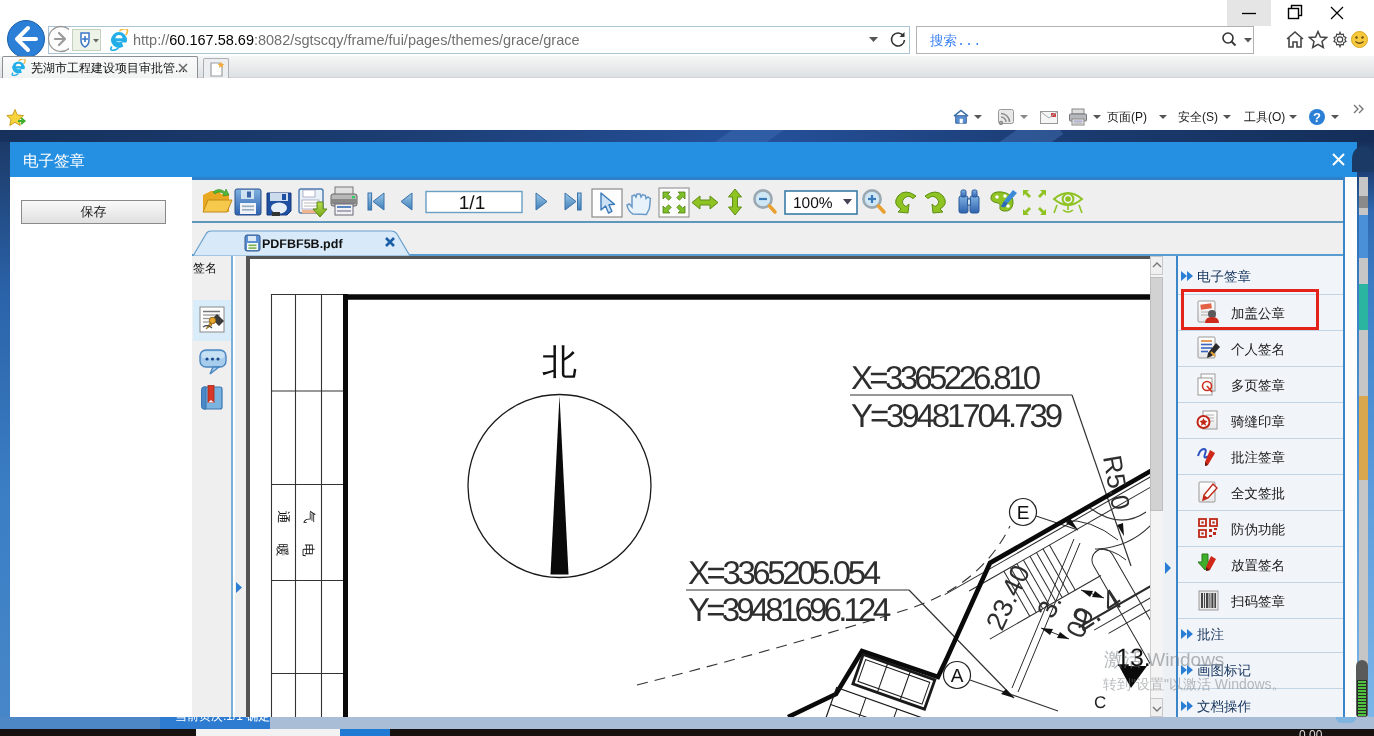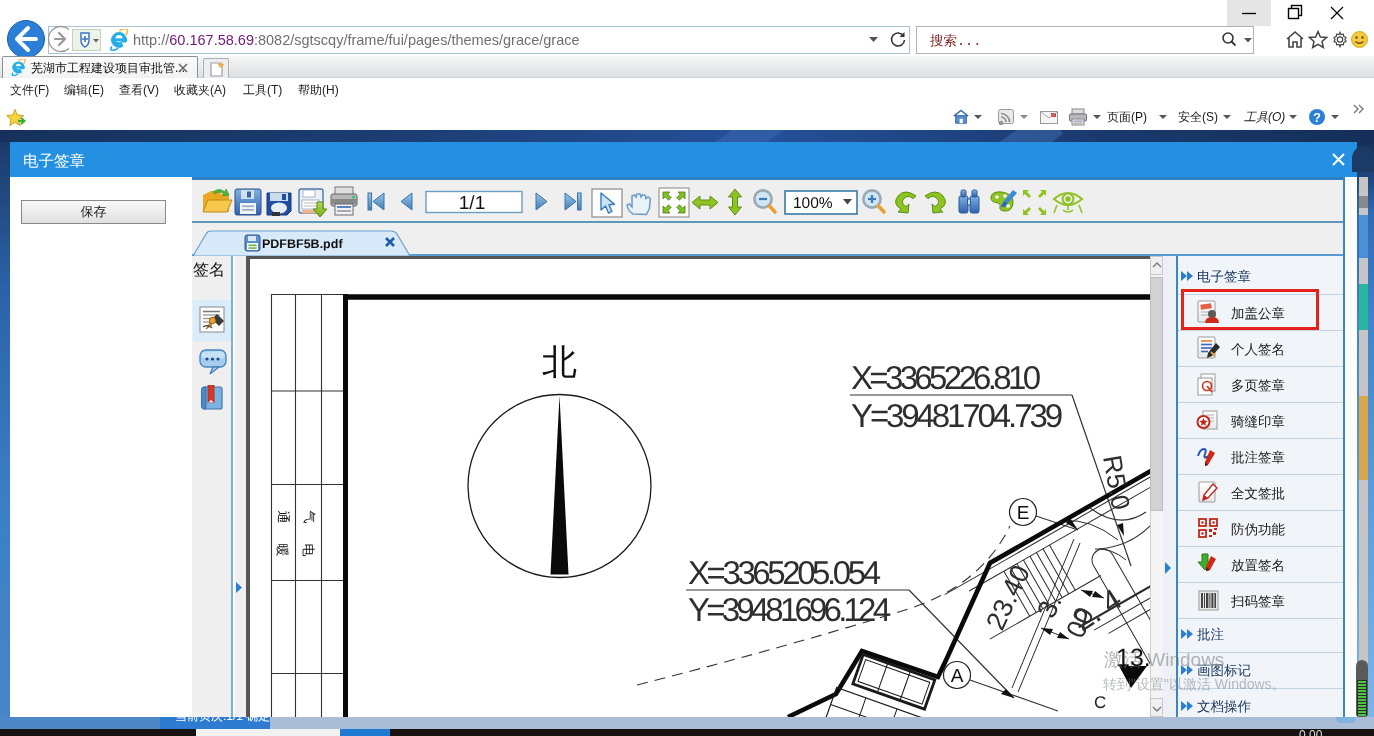--- a/index.html
+++ b/index.html
@@ -67,31 +67,31 @@
     <path d="M17,8 l3,3.5 3,-3.5 z" fill="#666"></path>
   </svg>
   <svg class="abs" style="left:108px;top:29px" width="22" height="22" viewBox="0 0 32 32">
     <circle cx="16" cy="16" r="11.5" fill="#24aee8"></circle>
     <circle cx="16" cy="14" r="5.2" fill="#fff"></circle>
     <rect x="4.5" y="13.5" width="23" height="4.5" fill="#24aee8"></rect>
     <path d="M20,19.5 h7.8 a11.5,11.5 0 0 1 -5,6.5 z" fill="#fff"></path>
     <path d="M26,9 q5,-8.5 -0.5,-9.3 q-4.5,-0.7 -9,3.6" fill="none" stroke="#f2b83a" stroke-width="2.4"></path>
     <path d="M5.5,25.5 q-3.5,5.5 1.5,5.5 q4,0 8,-3.2" fill="none" stroke="#24aee8" stroke-width="2.4"></path>
   </svg>
-  <div class="abs" style="left:133px;top:32px;font-size:14.5px;color:#707070;">http://<span style="color:#701a75;">60.167.58.69</span>:8082/sgtscqy/frame/fui/pages/themes/grace/grace</div>
+  <div class="abs" style="left:133px;top:32px;font-size:14.5px;color:#707070;">http://<span style="color:#000000;">60.167.58.69</span>:8082/sgtscqy/frame/fui/pages/themes/grace/grace</div>
   <svg class="abs" style="left:868px;top:36px" width="12" height="8">
       <path d="M1,1 l4.5,5 4.5,-5 z" fill="#555"></path>
     </svg>
   <svg class="abs" style="left:888px;top:30px" width="20" height="20" viewBox="0 0 20 20">
       <path d="M15.5,6 A6.5,6.5 0 1 0 16.5,10" fill="none" stroke="#333" stroke-width="1.6"></path>
       <path d="M16.5,2 v5 h-5 z" fill="#333"></path>
     </svg>
 
   <div class="abs" style="left:916px;top:26px;width:338px;height:28px;border:1px solid #b2b2b2;background:#fff;"></div>
-  <div class="abs" style="left:930px;top:32px;font-size:13.5px;color:#7f1d1d;font-family:Liberation Mono, monospace;">搜索...</div>
+  <div class="abs" style="left:930px;top:32px;font-size:13.5px;color:#3b82f6;font-family:Liberation Mono, monospace;">搜索...</div>
   <svg class="abs" style="left:1220px;top:31px" width="34" height="18" viewBox="0 0 34 18">
     <circle cx="8" cy="7" r="5" fill="none" stroke="#333" stroke-width="1.6"></circle>
       <line x1="11.5" y1="10.5" x2="15.5" y2="14.5" stroke="#333" stroke-width="1.8"></line>
     <path d="M24,7 l4,4.5 4,-4.5 z" fill="#555"></path>
   </svg>
 
   <svg class="abs" style="left:1285px;top:30px" width="20" height="19" viewBox="0 0 20 19">
       <path d="M2,9 L10,2 L18,9 M4,8 V17 H8 V12 H12 V17 H16 V8" fill="none" stroke="#444" stroke-width="1.6"></path>
     </svg>
   <svg class="abs" style="left:1308px;top:30px" width="20" height="19" viewBox="0 0 20 19">
@@ -127,28 +127,20 @@
   </svg>
   <div class="abs" style="left:31px;top:60px;font-size:12px;color:#111;">芜湖市工程建设项目审批管...</div>
   <svg class="abs" style="left:177px;top:62px" width="12" height="12">
       <path d="M2,2 L10,10 M10,2 L2,10" stroke="#666" stroke-width="1.5"></path>
     </svg>
   <div class="abs" style="left:203px;top:58px;width:26px;height:20px;background:#eceeef;border:1px solid #aab0b5;border-bottom:none;border-radius:2px 2px 0 0;"></div>
   <svg class="abs" style="left:209px;top:60px" width="16" height="17">
       <path d="M2,3 h8 l3,3 v10 h-11 z" fill="#fff" stroke="#9aa0a5" stroke-width="1.2"></path>
       <path d="M12,1.5 l1,2.2 2.4,0.2 -1.8,1.6 0.5,2.4 -2.1,-1.3 -2.1,1.3 0.5,-2.4 -1.8,-1.6 2.4,-0.2 z" fill="#f0a93a"></path>
     </svg>
-  <div class="abs" id="menurow">
-    <span class="menu-item" style="left:10px">文件(F)</span>
-    <span class="menu-item" style="left:64px">编辑(E)</span>
-    <span class="menu-item" style="left:119px">查看(V)</span>
-    <span class="menu-item" style="left:174px">收藏夹(A)</span>
-    <span class="menu-item" style="left:243px">工具(T)</span>
-    <span class="menu-item" style="left:298px">帮助(H)</span>
-  </div>
   <div class="abs" id="favrow"></div>
   <svg class="abs" style="left:6px;top:108px" width="22" height="20" viewBox="0 0 22 20">
     <path d="M9,1.5 L11.3,7 L17.5,7.5 L13,11.5 L14.2,17.5 L9,14.3 L3.8,17.5 L5,11.5 L0.8,7.5 L6.8,7 Z" fill="#f7d33c" stroke="#caa01e" stroke-width="1"></path>
     <path d="M12,13 h6 m-3,-3 l3.5,3 -3.5,3" fill="none" stroke="#3fae2a" stroke-width="2"></path>
   </svg>
   <div class="abs" style="top:101px;left:940px;width:434px;height:29px;font-size:12px;color:#1a1a1a;">
     <svg class="abs" style="left:12px;top:8px" width="18" height="16" viewBox="0 0 20 18">
         <path d="M2,8 L10,1.5 L18,8" fill="none" stroke="#3a6ea5" stroke-width="1.6"></path>
         <path d="M4,7.5 V16 H16 V7.5 Z" fill="#5b8fd0" stroke="#2d5c96" stroke-width="1"></path>
         <rect x="8.5" y="11" width="3.5" height="5" fill="#fff"></rect>
@@ -179,21 +171,21 @@
         <path d="M1,1 l4,4 4,-4 z" fill="#555"></path>
       </svg>
     <span class="abs" style="left:167px;top:8px;">页面(P)</span>
     <svg class="abs" style="left:218px;top:13px" width="10" height="7">
         <path d="M1,1 l4,4 4,-4 z" fill="#555"></path>
       </svg>
     <span class="abs" style="left:238px;top:8px;">安全(S)</span>
     <svg class="abs" style="left:282px;top:13px" width="10" height="7">
         <path d="M1,1 l4,4 4,-4 z" fill="#555"></path>
       </svg>
-    <span class="abs" style="left:304px;top:8px;font-style:italic;">工具(O)</span>
+    <span class="abs" style="left:304px;top:8px;">工具(O)</span>
     <svg class="abs" style="left:348px;top:13px" width="10" height="7">
         <path d="M1,1 l4,4 4,-4 z" fill="#555"></path>
       </svg>
     <svg class="abs" style="left:368px;top:7px" width="18" height="18">
         <circle cx="9" cy="9" r="8" fill="#2b7fd6"></circle>
         <text x="9" y="13.5" text-anchor="middle" font-size="13" font-weight="bold" fill="#fff">?</text>
       </svg>
     <svg class="abs" style="left:390px;top:13px" width="10" height="7">
         <path d="M1,1 l4,4 4,-4 z" fill="#555"></path>
       </svg>
@@ -361,21 +353,21 @@
     <path d="M1,27 L14,5 Q15.5,2 19,2 L199,2 Q203,2 205,5 L218,27 Z" fill="#d8eafa" stroke="#6aa0cc" stroke-width="1.2"></path>
     <rect x="53" y="6" width="15" height="16" rx="2" fill="#5a8fd4" stroke="#36598c"></rect>
     <rect x="56" y="7" width="8" height="5" fill="#dce8f4"></rect>
     <rect x="55" y="14" width="11" height="7" fill="#f4f8fb"></rect>
     <rect x="56.5" y="15.5" width="8" height="1.6" fill="#7ab048"></rect>
       <rect x="56.5" y="18.3" width="8" height="1.6" fill="#7ab048"></rect>
     <text x="70" y="19" font-size="12.5" font-family="Liberation Mono" font-weight="bold" fill="#111">PDFBF5B.pdf</text>
     <path d="M194,9 l8,8 M202,9 l-8,8" stroke="#1a5fa8" stroke-width="2.6"></path>
   </svg>
   <div class="abs" id="sidebar"></div>
-  <div class="abs" style="left:193px;top:260px;font-size:16px;color:#111;">签名</div>
+  <div class="abs" style="left:193px;top:260px;font-size:12px;color:#111;">签名</div>
   <div class="abs" style="left:193px;top:300px;width:38px;height:41px;background:#d9ecf9;"></div>
   <svg class="abs" style="left:199px;top:306px" width="27" height="28" viewBox="0 0 27 28">
     <rect x="1" y="1" width="24" height="25" fill="#fdfdfd" stroke="#8a8a8a"></rect>
     <line x1="4" y1="5.5" x2="21" y2="5.5" stroke="#777" stroke-width="1.5"></line>
       <line x1="4" y1="9" x2="21" y2="9" stroke="#999" stroke-width="1.3"></line>
       <line x1="4" y1="12.5" x2="21" y2="12.5" stroke="#999" stroke-width="1.3"></line>
       <line x1="4" y1="16" x2="12" y2="16" stroke="#999" stroke-width="1.3"></line>
     <path d="M18,8 l7,7 -5,5 -7,-7 z" fill="#3a3a3a"></path>
     <circle cx="13.5" cy="14.5" r="3.2" fill="#e8a62e" stroke="#8a6010" stroke-width="1"></circle>
     <path d="M11,17 l-4,6 6,-4 z" fill="#e8a62e" stroke="#8a6010" stroke-width=".8"></path>

